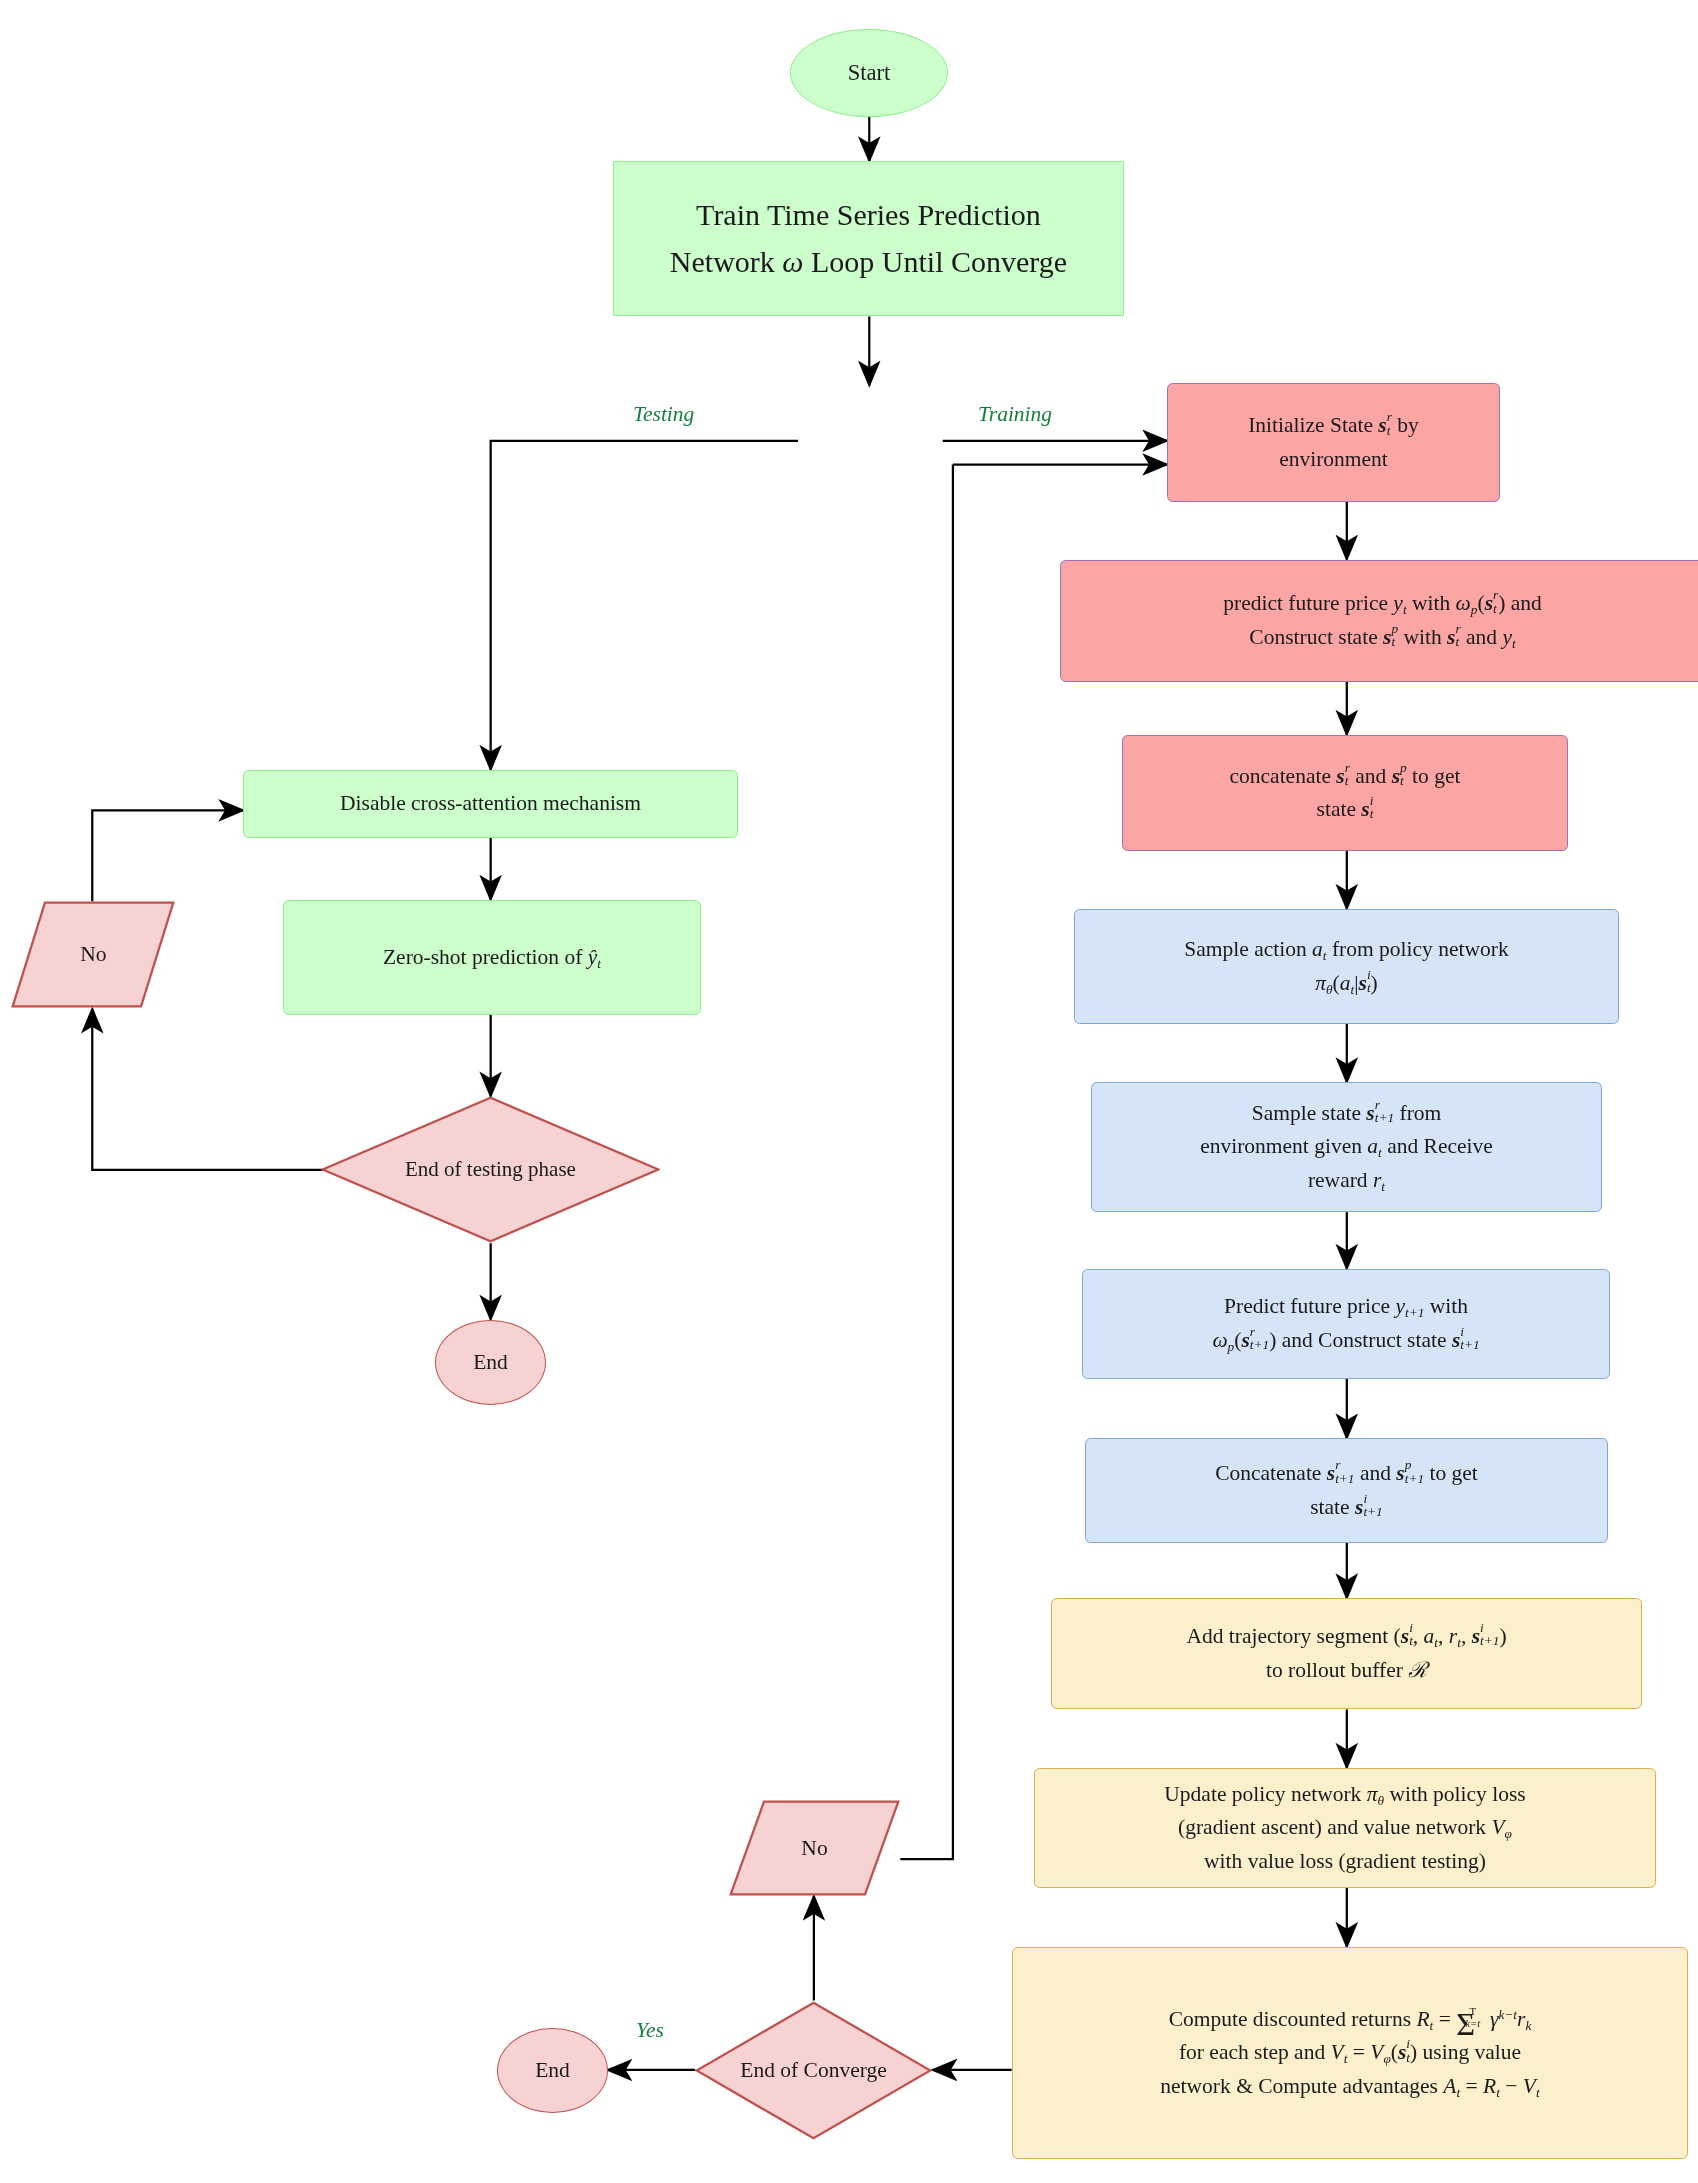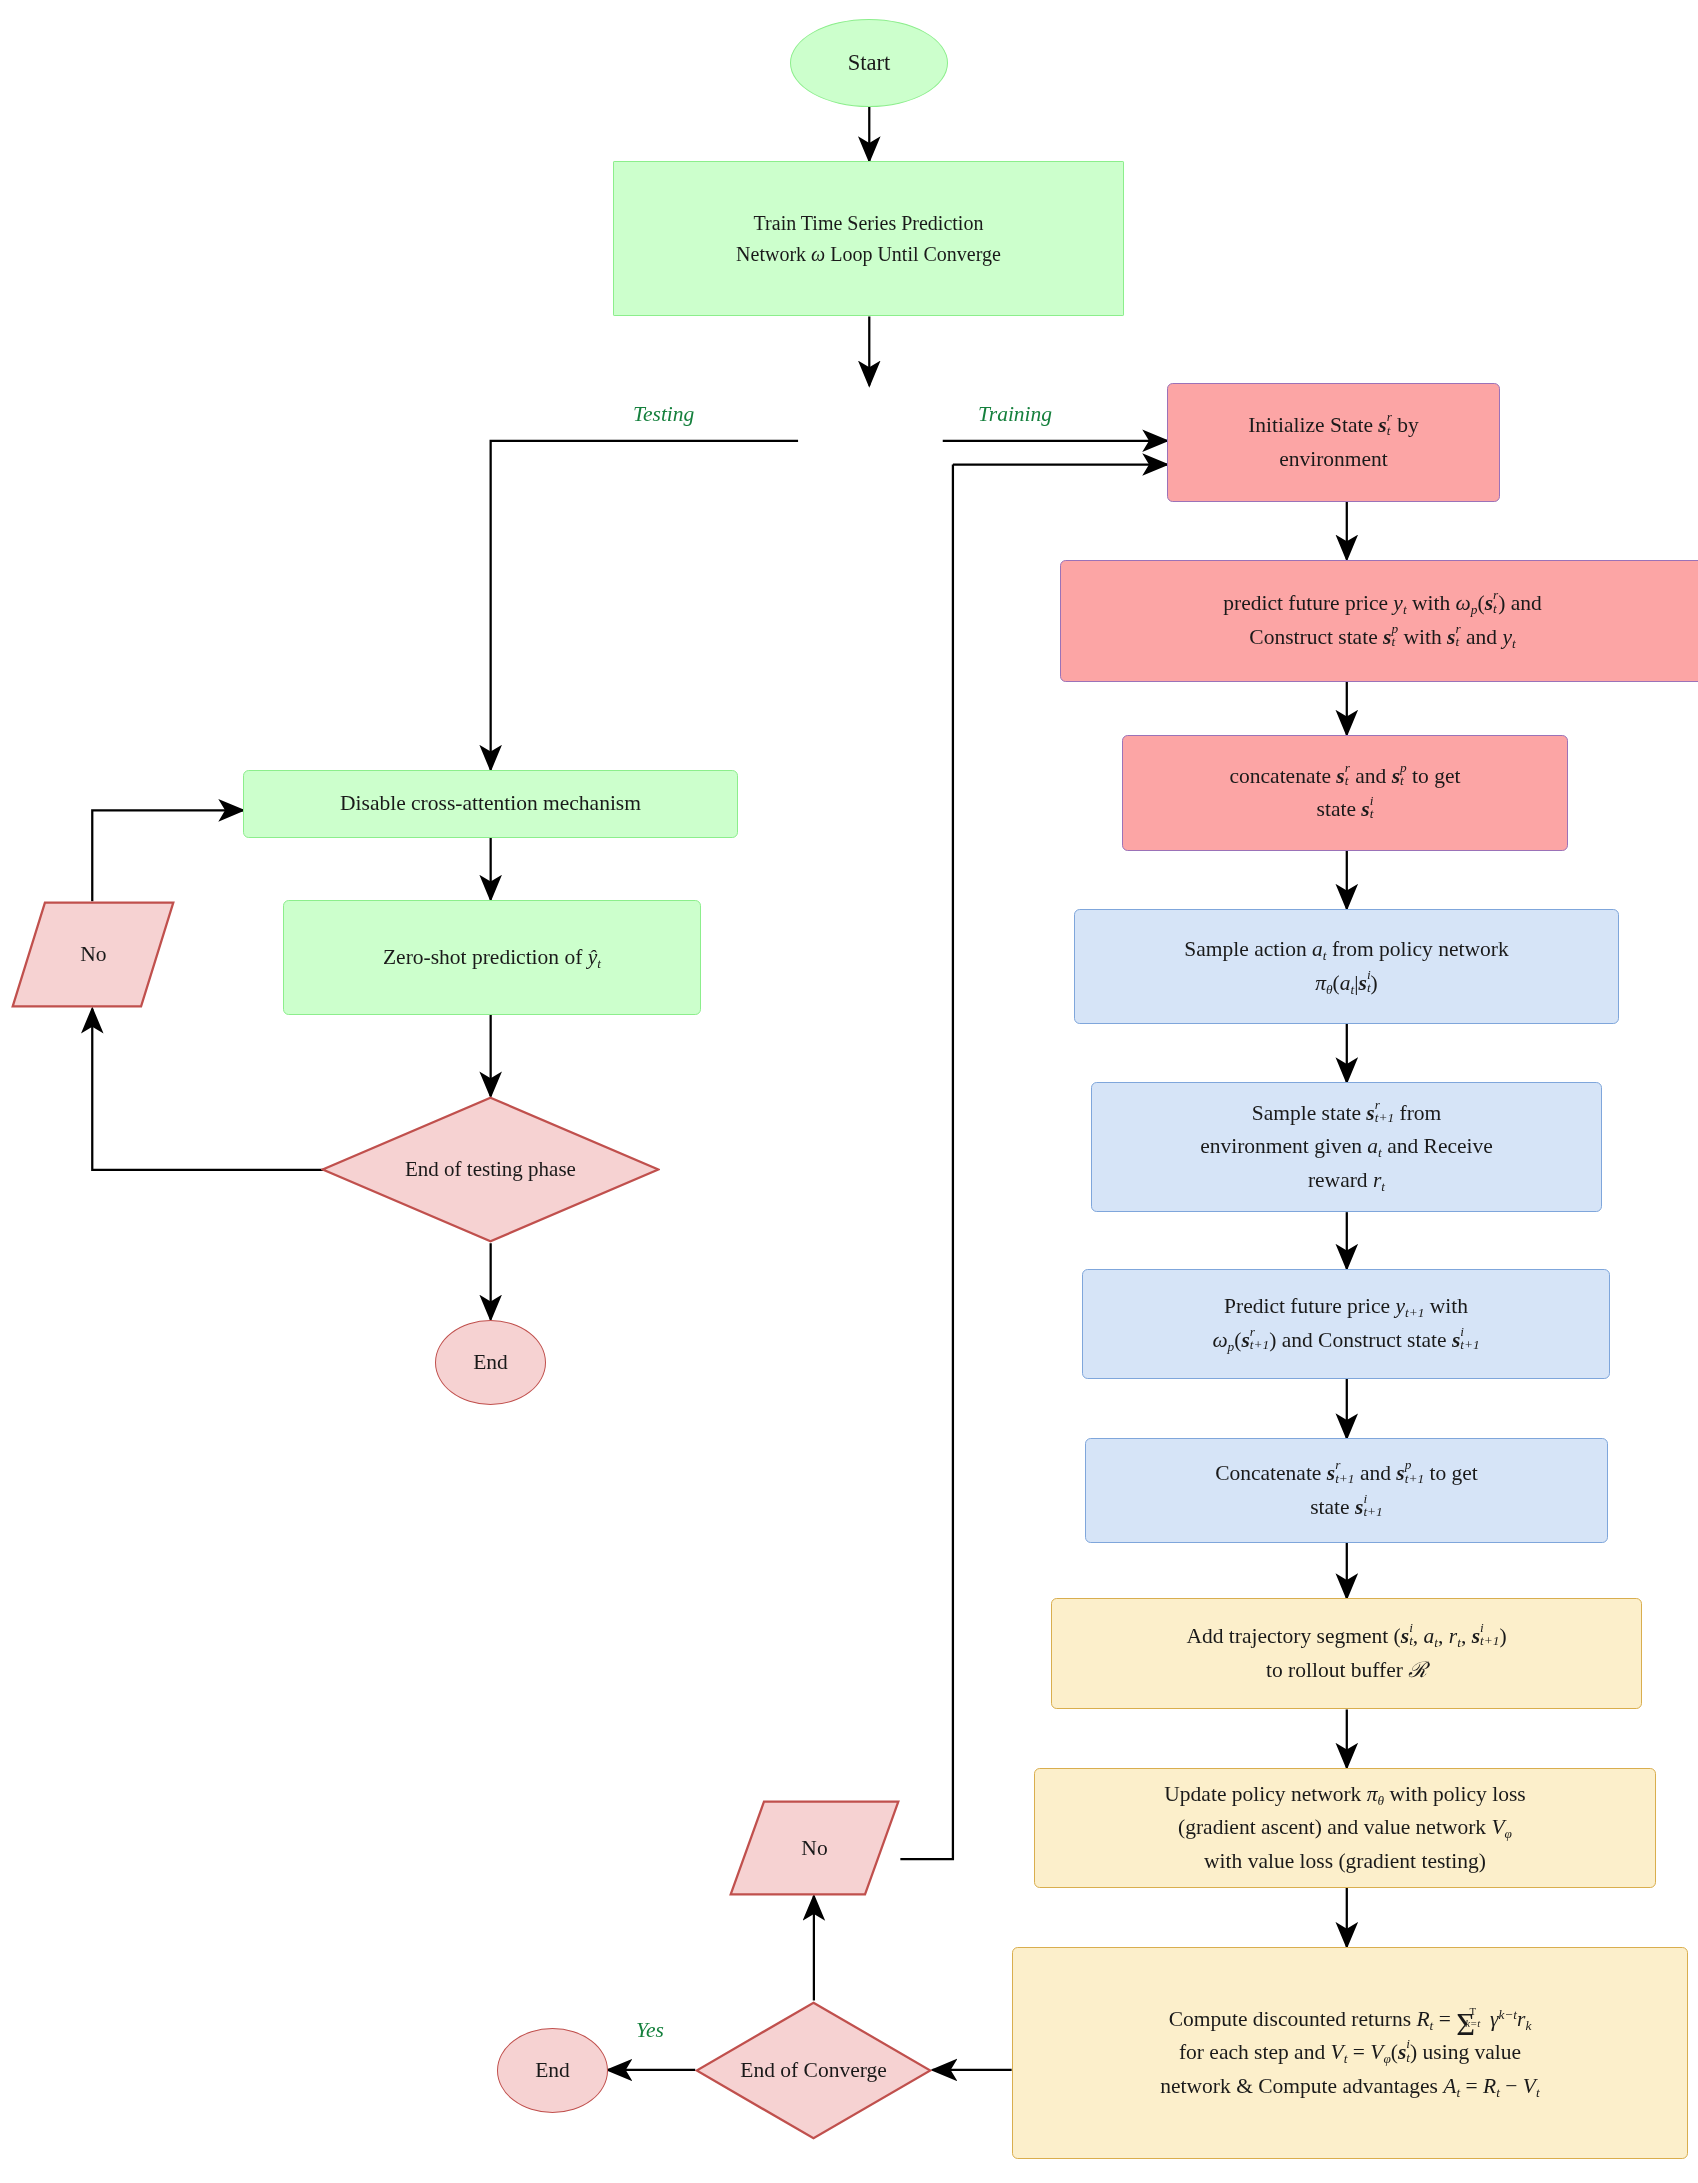--- a/index.html
+++ b/index.html
@@ -90,25 +90,25 @@
     </g>
 
     <g stroke="#000" stroke-width="4" fill="none">
       <path d="M1593,3290 L1686,3290 L1686,822"></path>
     </g>
     <g stroke="#000" stroke-width="4" fill="none" marker-end="url(#arw)">
       <path d="M1686,822 L2065,822"></path>
     </g>
   </svg>
 
-  <div class="node ellipse" style="left:790px;top:19px;width:158px;height:88px;font-size:22.6px;">
+  <div class="node ellipse" style="left:790px;top:29px;width:158px;height:88px;font-size:22.6px;">
     <span class="txt">Start</span>
   </div>
 
-  <div class="node rect green-fill" style="left:613px;top:161px;width:511px;height:155px;font-size:20px;">
+  <div class="node rect green-fill" style="left:613px;top:161px;width:511px;height:155px;font-size:30px;">
     <span class="txt">
       <span>Train Time Series Prediction</span><br>
       <span>Network </span><span class="mi">ω</span><span>  Loop Until Converge</span>
     </span>
   </div>
 
 
   <div class="edge-label" style="left:633px;top:402px;font-size:21.5px;">Testing</div>
 
   <div class="edge-label" style="left:978px;top:402px;font-size:21.5px;">Training</div>

